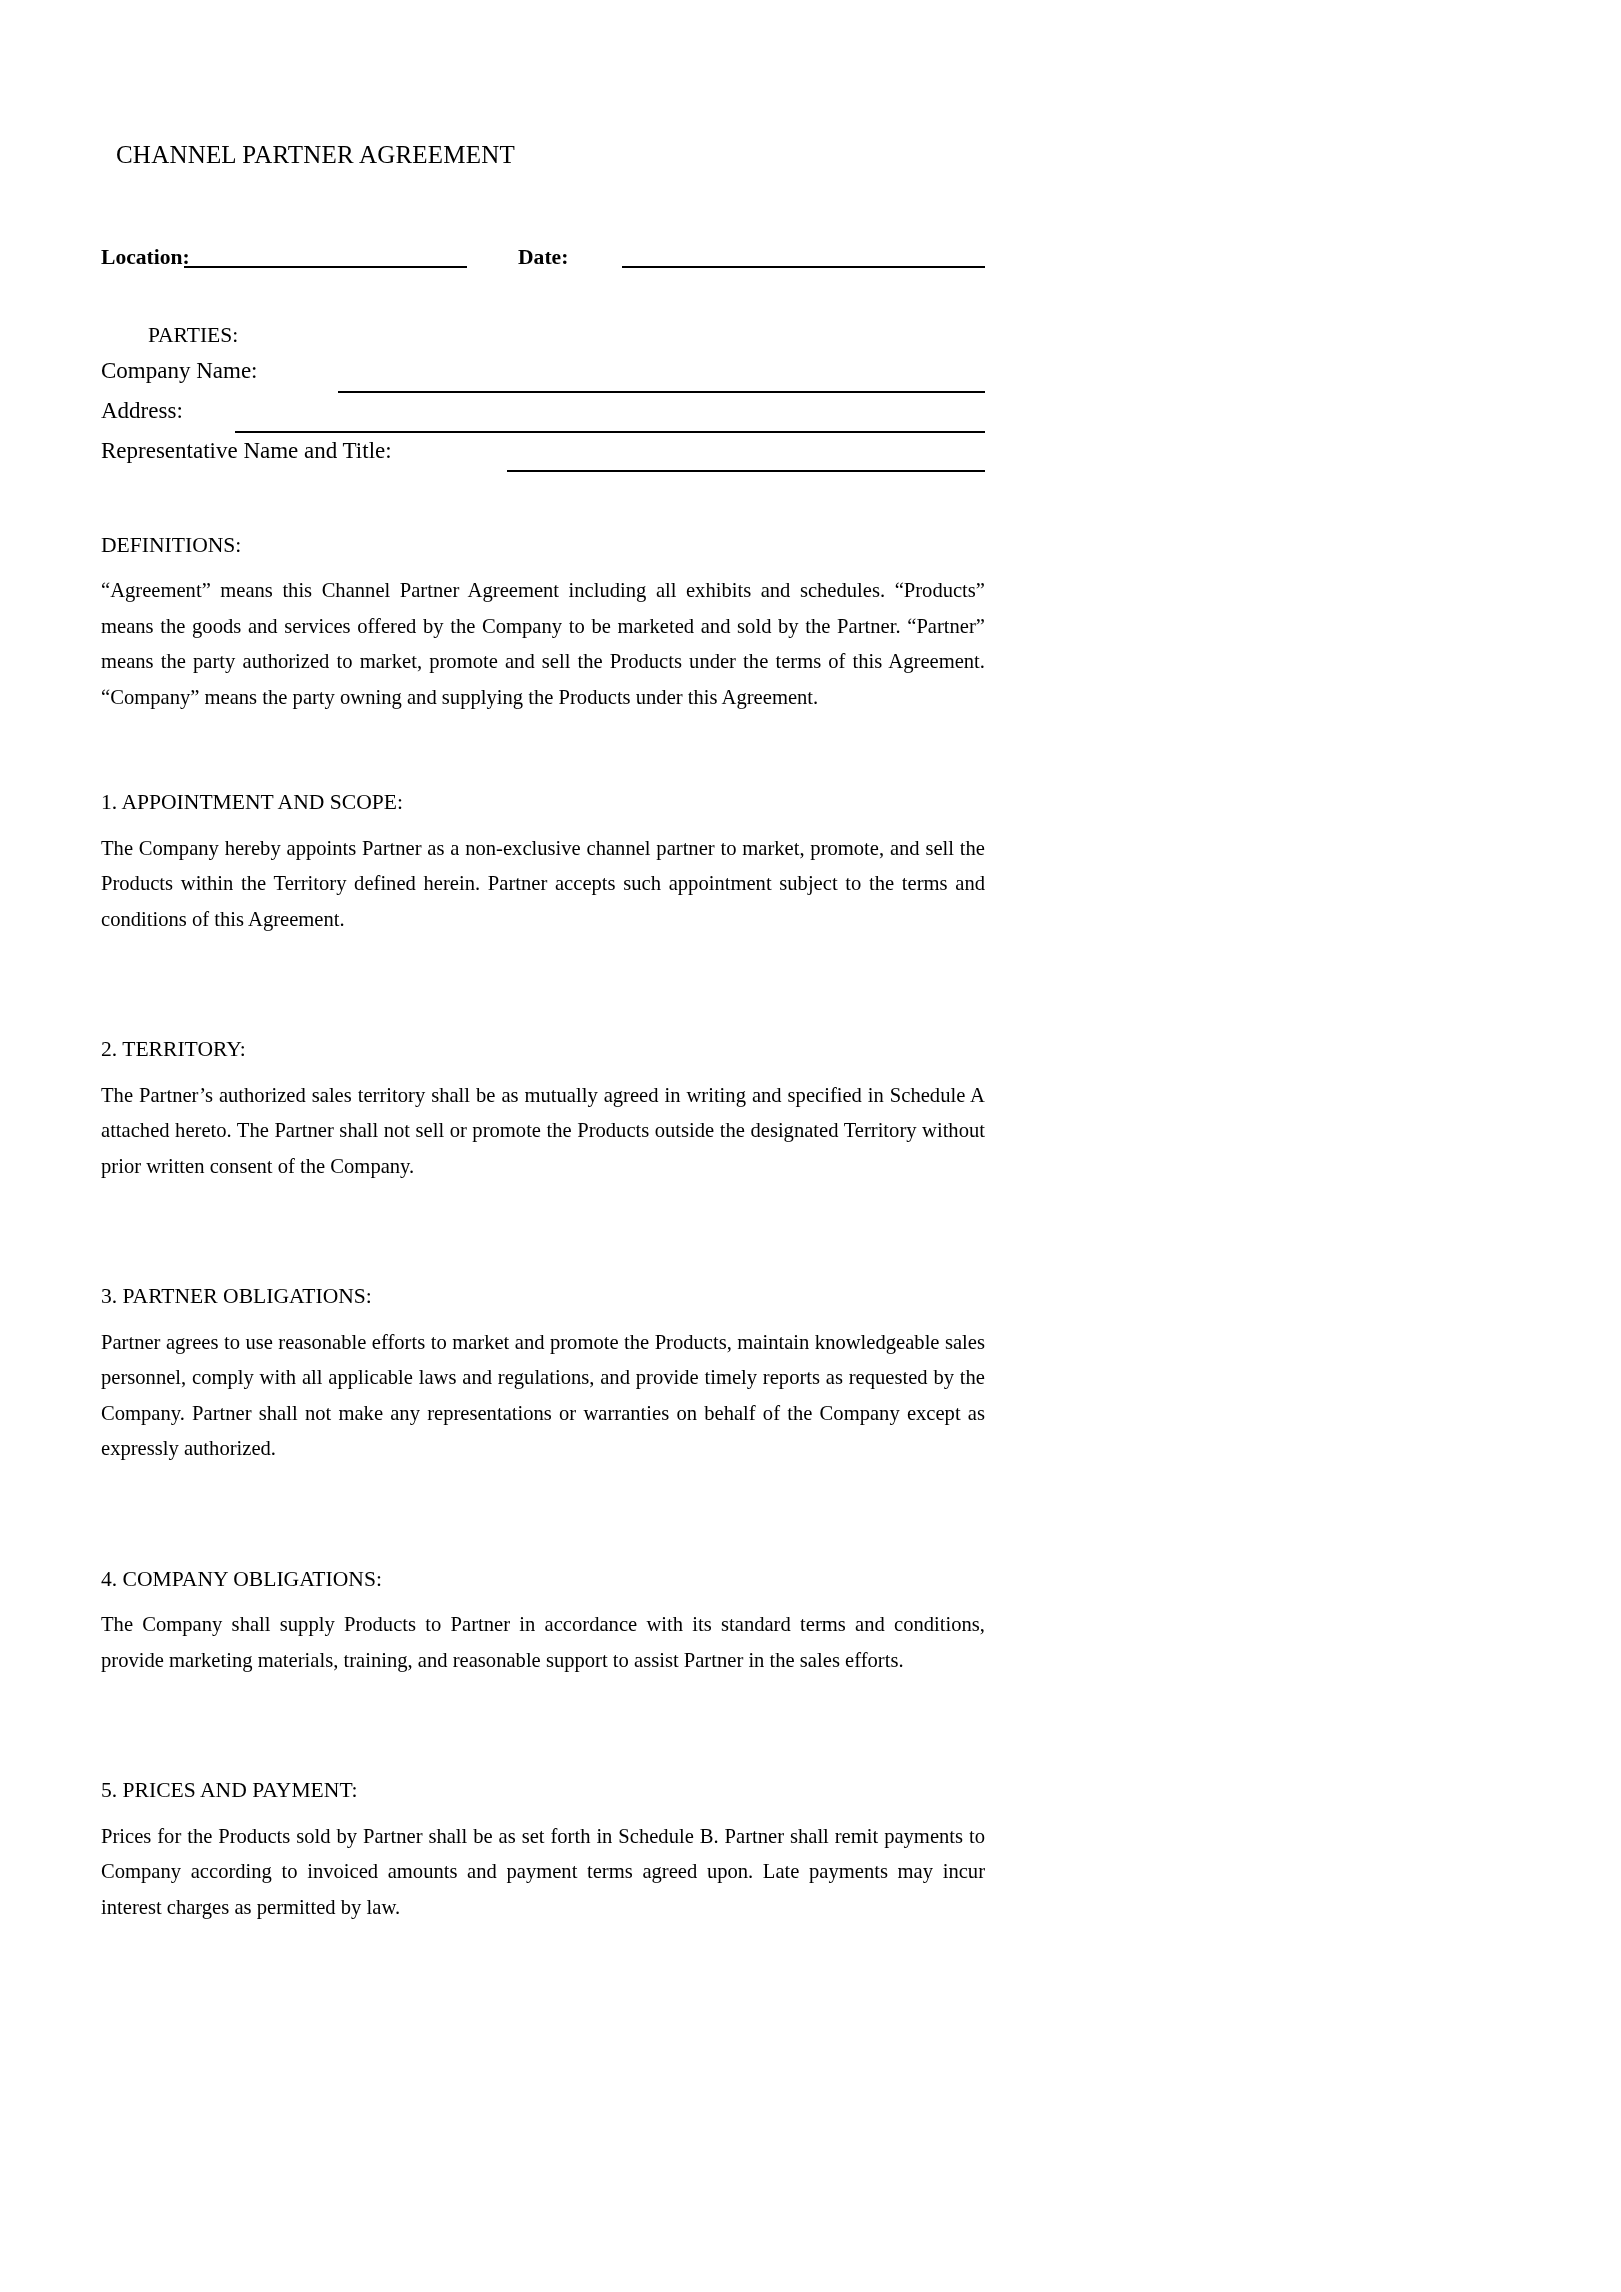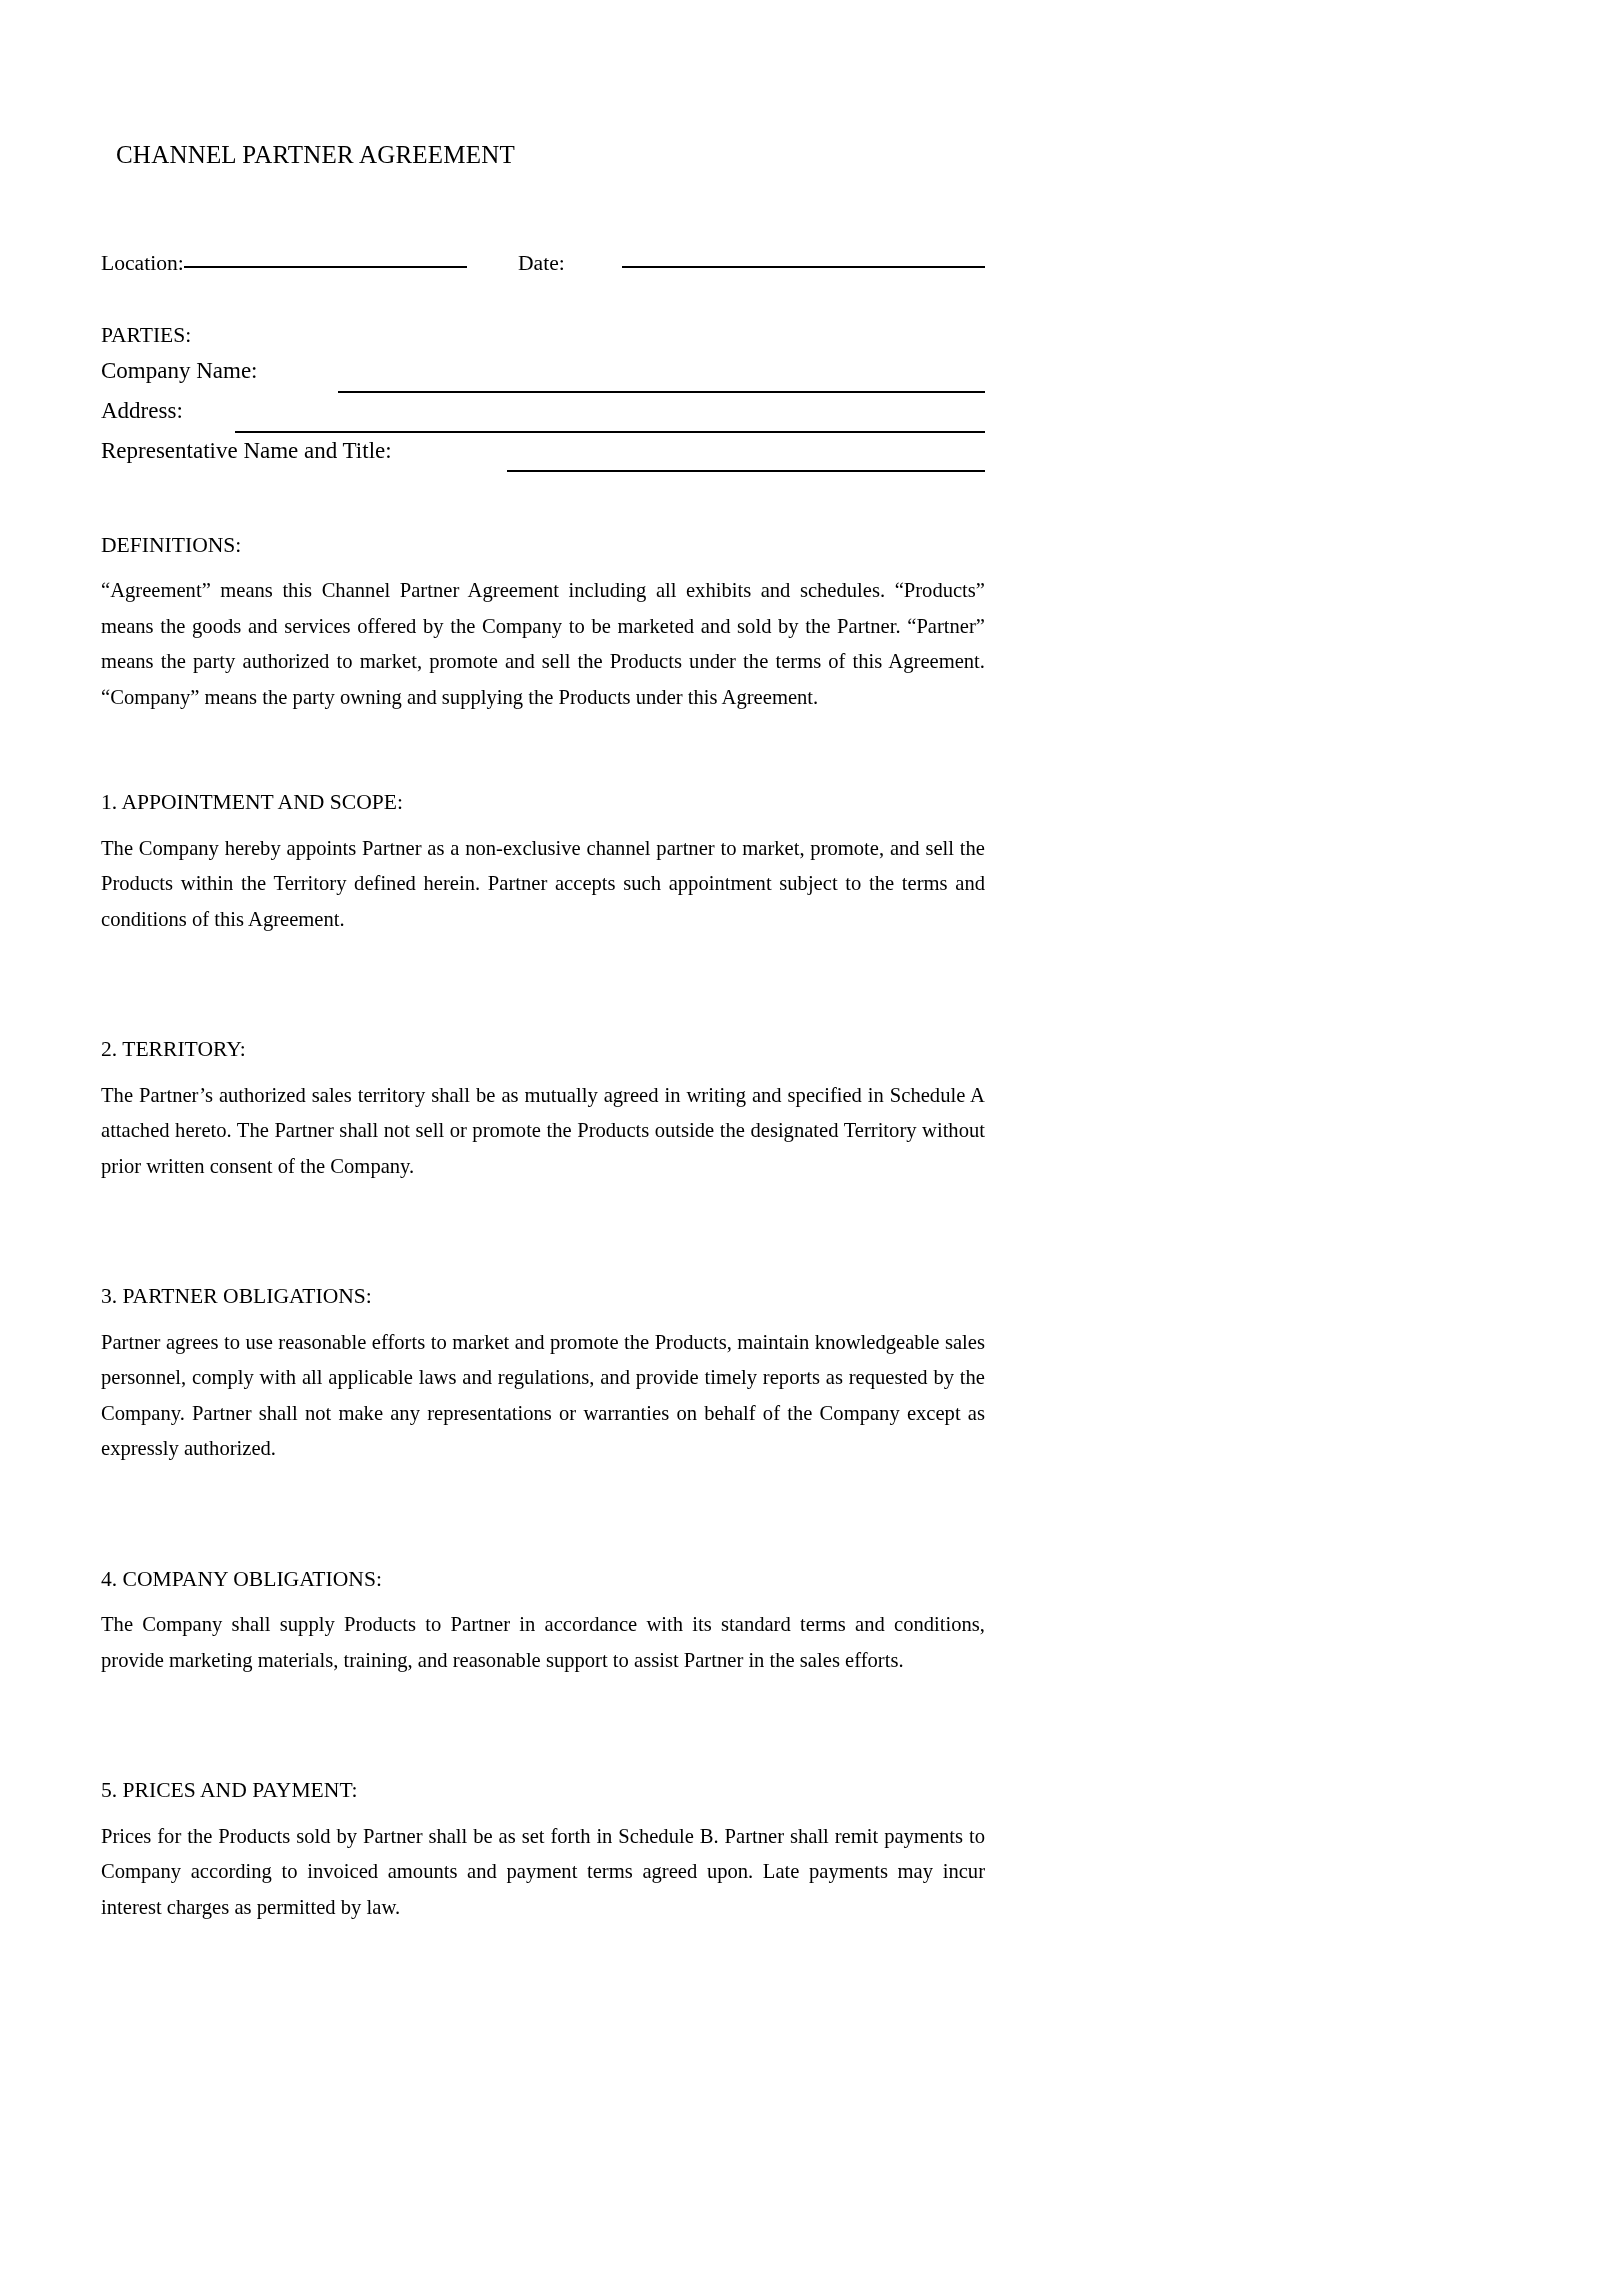--- a/index.html
+++ b/index.html
@@ -39,43 +39,44 @@
 
   
   .fill-row {
     position: relative;
     height: 33px;
     margin-top: 63px;
     font-size: 21.6px;
   }
   .fill-label {
     position: absolute;
-    top: 18px;
+    top: 12px;
     white-space: nowrap;
+    font-weight: bold;
   }
   .fill-line {
     position: absolute;
     bottom: -2px;
     height: 0;
     border-bottom: 2.9px solid #000;
   }
   .loc-label { left: 0; }
   .loc-line  { left: 83px; width: 283px; }
   .date-label { left: 417px; }
   .date-line  { left: 521px; width: 363px; }
 
   
   .block-heading {
     font-size: 21.6px;
     line-height: 1.35;
     margin: 0;
     font-weight: normal;
     white-space: nowrap;
   }
-  .parties-heading { margin-top: 55px; }
+  .parties-heading { margin-top: 55px; margin-left: 47px; }
 
   .party-row {
     position: relative;
     height: 32px;
     margin-top: 7.8px;
     font-size: 23px;
   }
   .party-label {
     position: absolute;
     left: 0;

